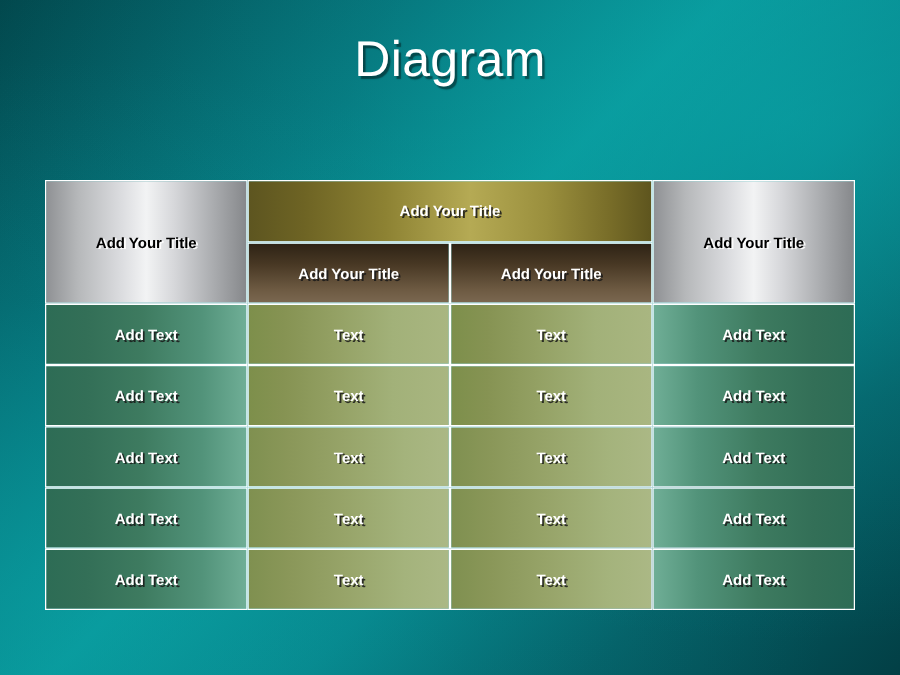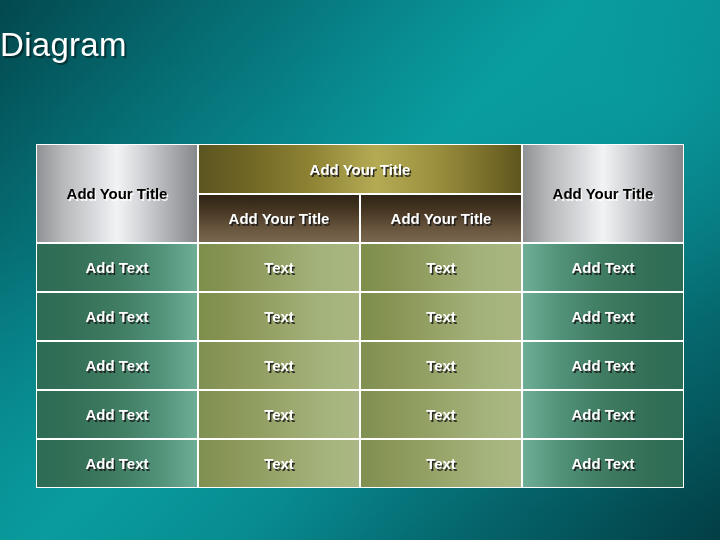--- a/index.html
+++ b/index.html
@@ -47,22 +47,22 @@
         rgba(0,0,0,0) 72%);
     pointer-events: none;
   }
 
   
   #slide-title {
     position: absolute;
     left: 0;
     top: 26px;
     width: 720px;
-    text-align: left;
-    font-size: 33px;
+    text-align: center;
+    font-size: 40px;
     font-weight: normal;
     color: #ffffff;
     letter-spacing: 0.3px;
     text-shadow: 2px 2px 1px rgba(0,0,0,0.45);
     z-index: 3;
   }
 
   
   #diagram-table {
     position: absolute;
@@ -73,21 +73,21 @@
     z-index: 2;
     border-collapse: separate;
     border-spacing: 0;
     table-layout: fixed;
   }
   #diagram-table td {
     border: 1px solid #ffffff;
     padding: 0;
     text-align: center;
     vertical-align: middle;
-    font-size: 15px;
+    font-size: 12px;
     font-weight: bold;
     color: #ffffff;
     text-shadow: 1.5px 1.5px 0 rgba(25,25,25,0.85);
     position: relative;
     overflow: hidden;
   }
 
   
   .col-1 { width: 162px; }
   .col-2 { width: 162px; }

